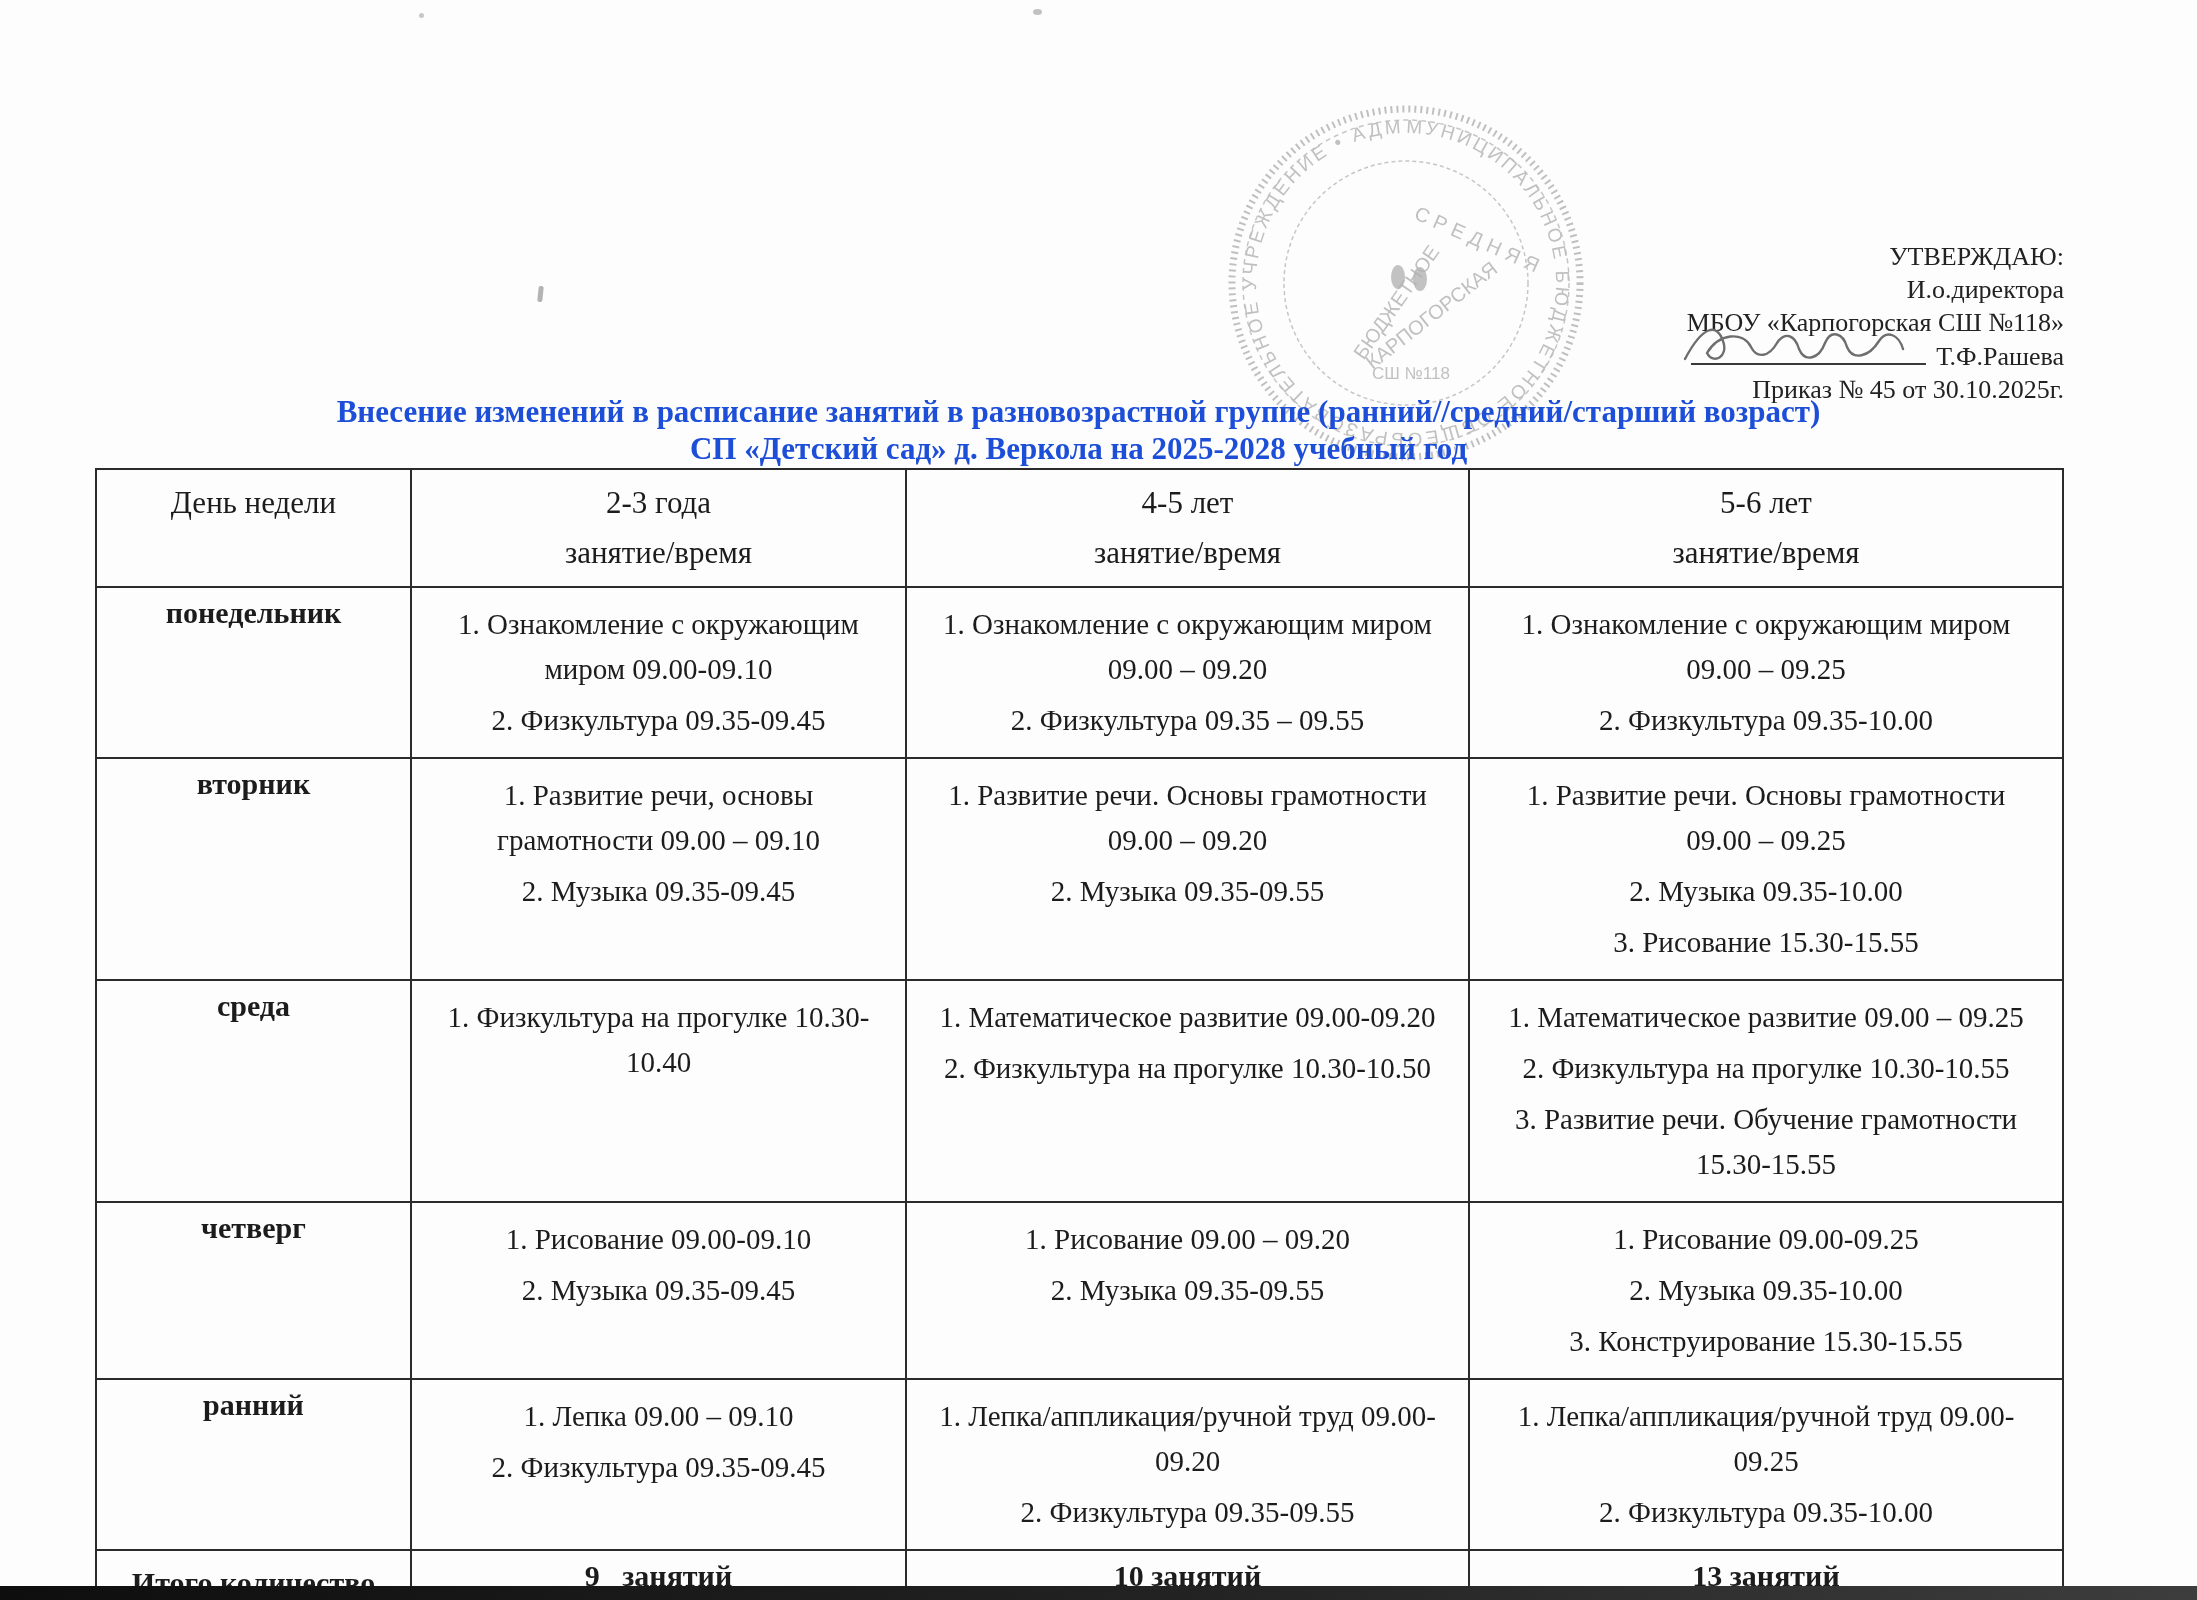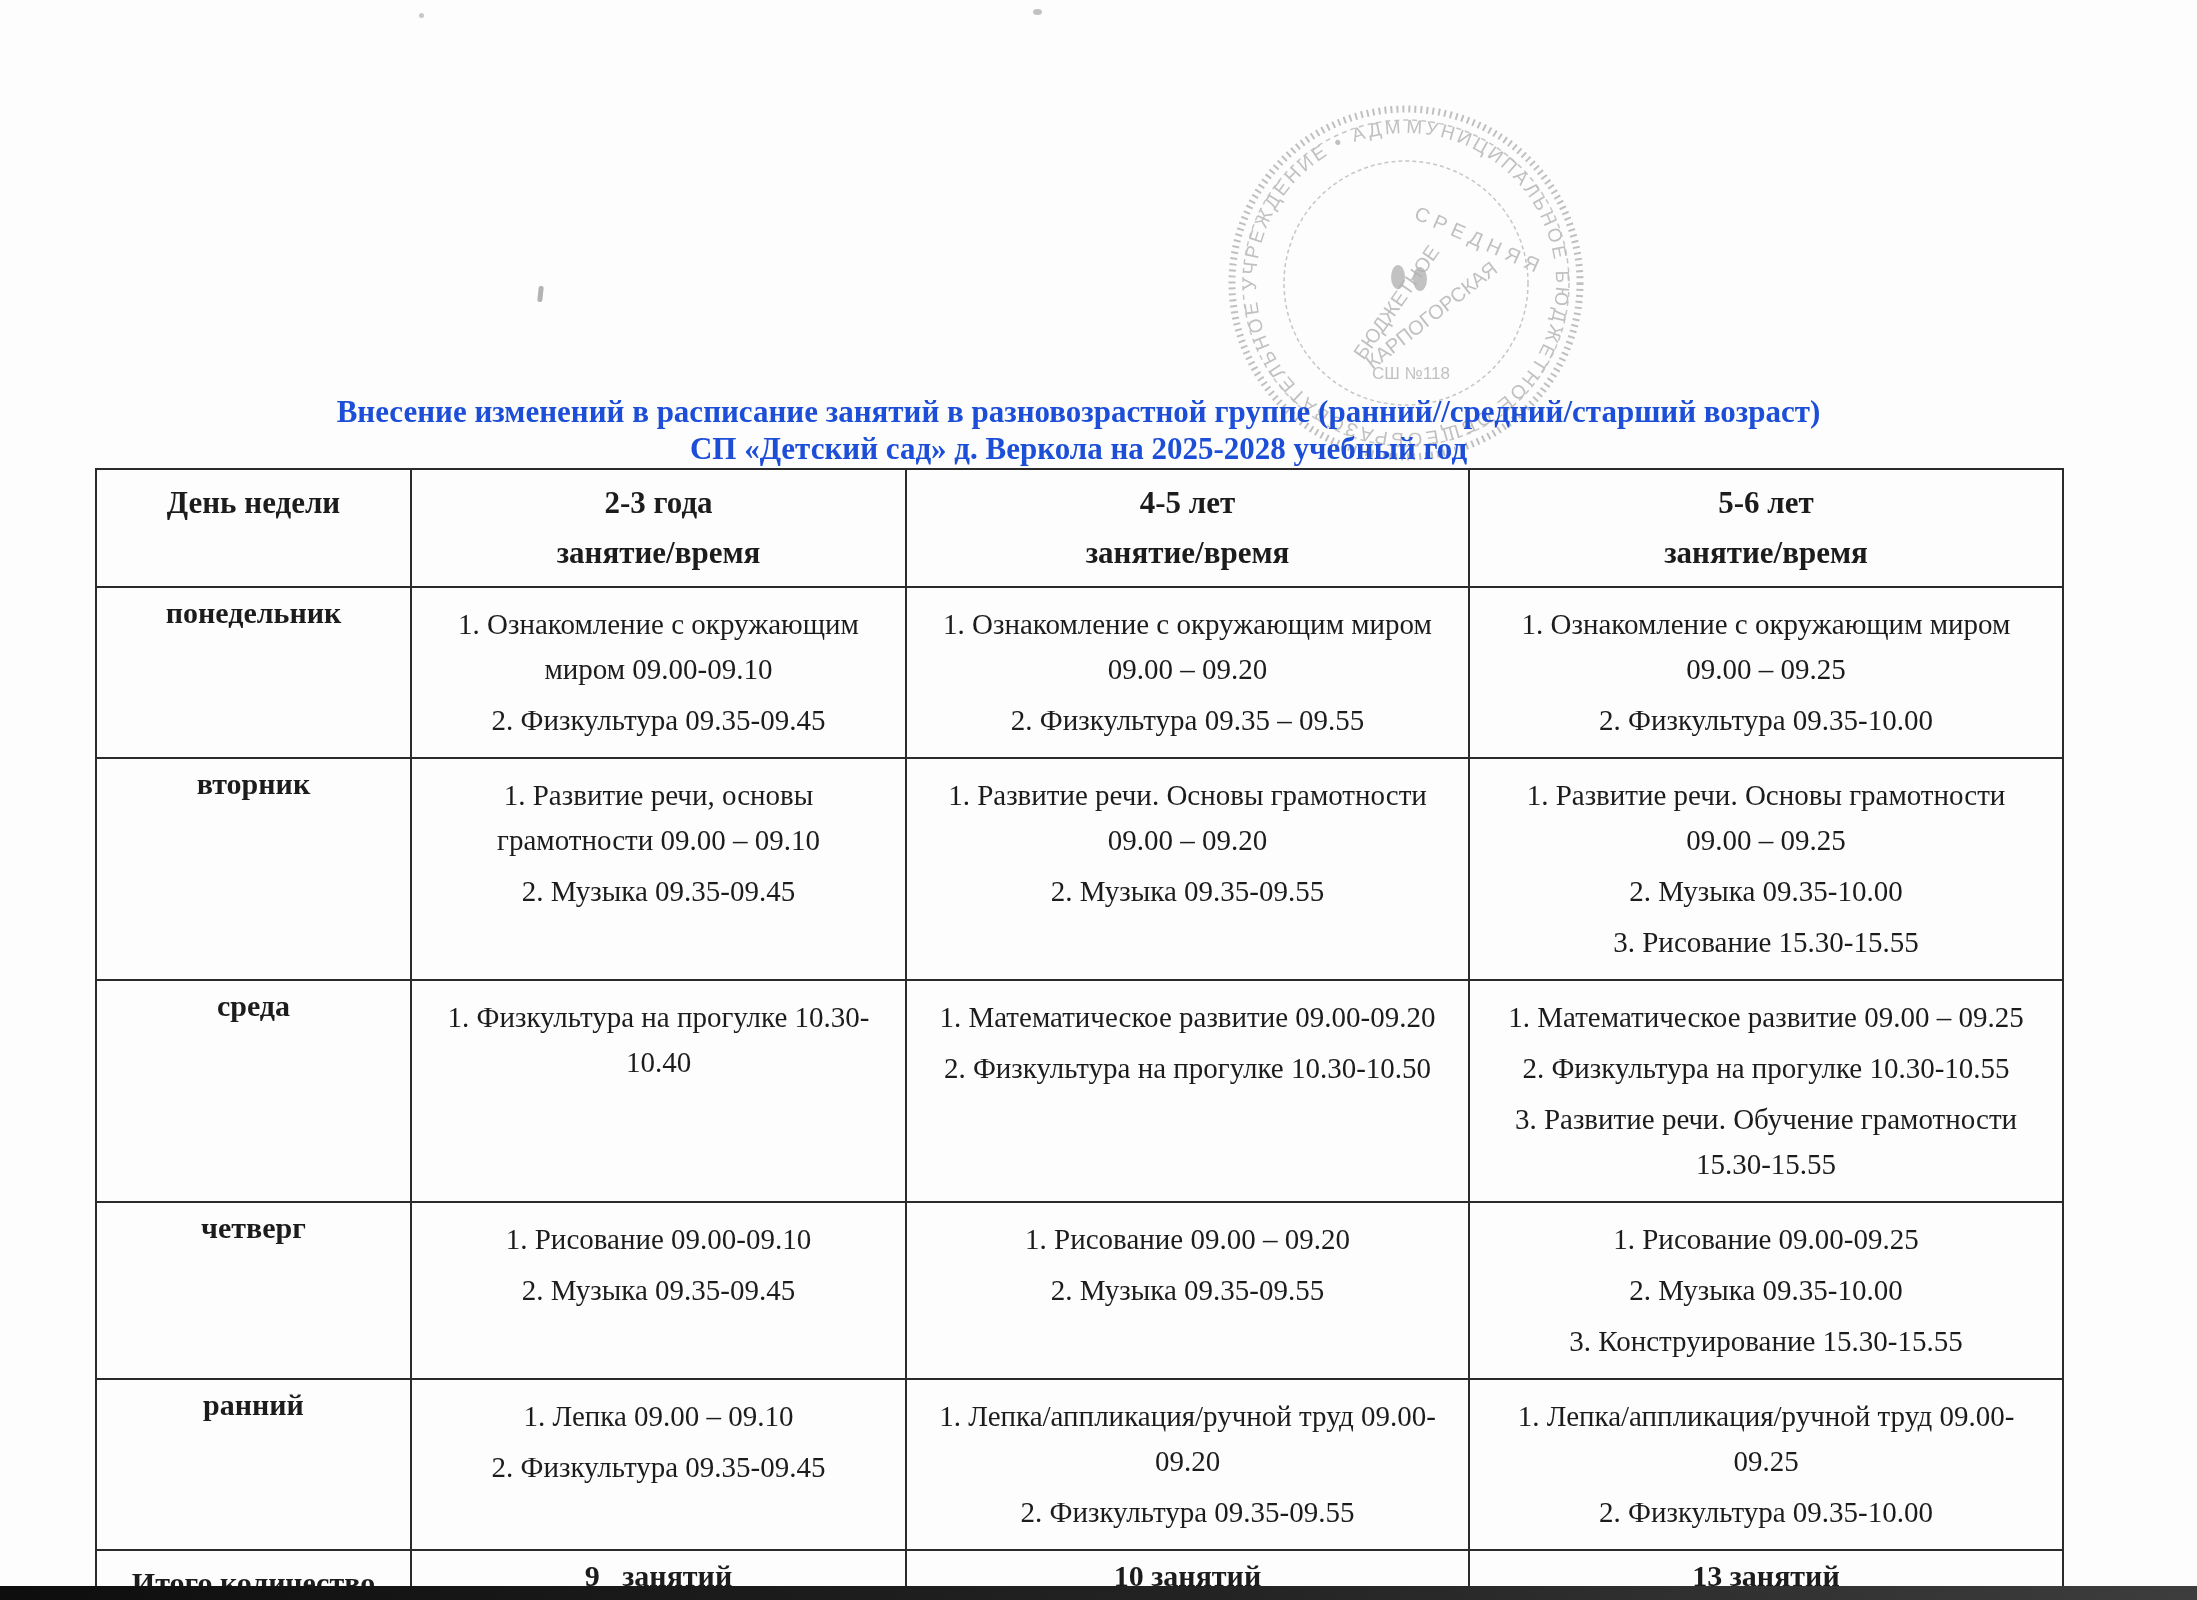--- a/index.html
+++ b/index.html
@@ -52,21 +52,21 @@
   }
   .schedule col.c1{width:315px;}
   .schedule col.c2{width:495px;}
   .schedule col.c3{width:563px;}
   .schedule col.c4{width:594px;}
   .schedule th,.schedule td{
     border:2px solid #2b2b2b;vertical-align:top;padding:8px 18px;
     overflow:hidden;
   }
   .schedule thead tr{height:110px;}
-  .schedule th{font-size:31px;font-weight:bold;line-height:50px;text-align:center;}
+  .schedule th{font-size:31px;font-weight:normal;line-height:50px;text-align:center;}
   .day-cell{font-weight:bold;font-size:30px;text-align:center;padding-top:12px;}
   .act-cell{text-align:center;line-height:45px;}
   .act-item{margin:6px;}
   tr.row-0{height:150px;}
   tr.row-1{height:150px;}
   tr.row-2{height:191px;}
   tr.row-3{height:110px;}
   tr.row-4{height:122px;}
   tr.totals-row{height:140px;}
   .totals-label{font-weight:bold;font-size:30px;text-align:center;padding:8px 68px;line-height:48px;}
@@ -94,20 +94,31 @@
       <circle cx="0" cy="0" r="122" fill="none" stroke="#9a9a9a" stroke-width="1.5" stroke-dasharray="4 3"></circle>
       <text x="-88" y="10" font-size="20" fill="#8f8f8f" transform="rotate(-55)" font-family="Liberation Sans, sans-serif">БЮДЖЕТНОЕ</text>
       <text x="-80" y="48" font-size="20" fill="#8f8f8f" transform="rotate(-38)" font-family="Liberation Sans, sans-serif">КАРПОГОРСКАЯ</text>
       <text x="-20" y="-62" font-size="20" letter-spacing="6" fill="#8f8f8f" transform="rotate(24)" font-family="Liberation Sans, sans-serif">СРЕДНЯЯ</text>
       <text x="-34" y="96" font-size="17" fill="#8f8f8f" font-family="Liberation Sans, sans-serif">СШ №118</text>
       <ellipse cx="-8" cy="-6" rx="7" ry="12" fill="#777" opacity=".8"></ellipse>
       <ellipse cx="14" cy="-4" rx="7" ry="12" fill="#777" opacity=".8"></ellipse>
     </svg>
   </div>
 
+  <div class="approval">
+    <div>УТВЕРЖДАЮ:</div>
+    <div>И.о.директора</div>
+    <div>МБОУ «Карпогорская СШ №118»</div>
+    <div class="sig-row">
+      <span class="sig-line"><svg class="sig-svg" width="270" height="60" viewBox="0 0 270 60">
+        <path d="M12 46 C 30 12, 44 10, 50 28 C 56 44, 40 52, 34 40 C 46 20, 70 18, 78 34 C 84 46, 96 44, 104 30 C 112 18, 122 22, 126 36 C 132 50, 146 46, 152 30 C 158 16, 170 20, 174 34 C 180 48, 196 44, 206 28 C 214 16, 226 22, 230 36" fill="none" stroke="#6e6e6e" stroke-width="2.4" stroke-linecap="round"></path>
+      </svg></span><span>Т.Ф.Рашева</span>
+    </div>
+    <div>Приказ № 45 от 30.10.2025г.</div>
+  </div>
 
   <div class="title">
     <div>Внесение изменений в расписание занятий в разновозрастной группе (ранний//средний/старший возраст)</div>
     <div>СП «Детский сад» д. Веркола на 2025-2028 учебный год</div>
   </div>
 
   <table class="schedule">
     <colgroup>
       <col class="c1">
         <col class="c2">

